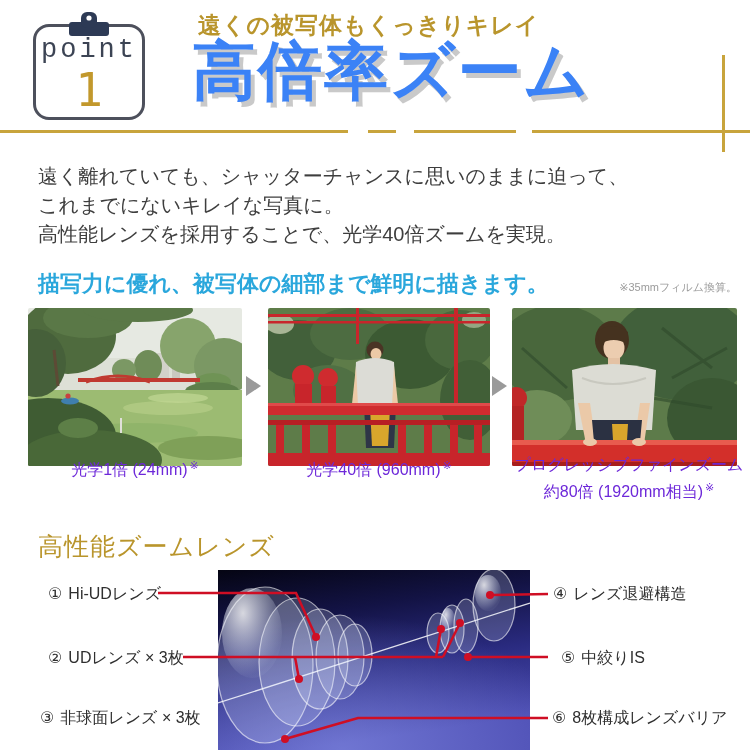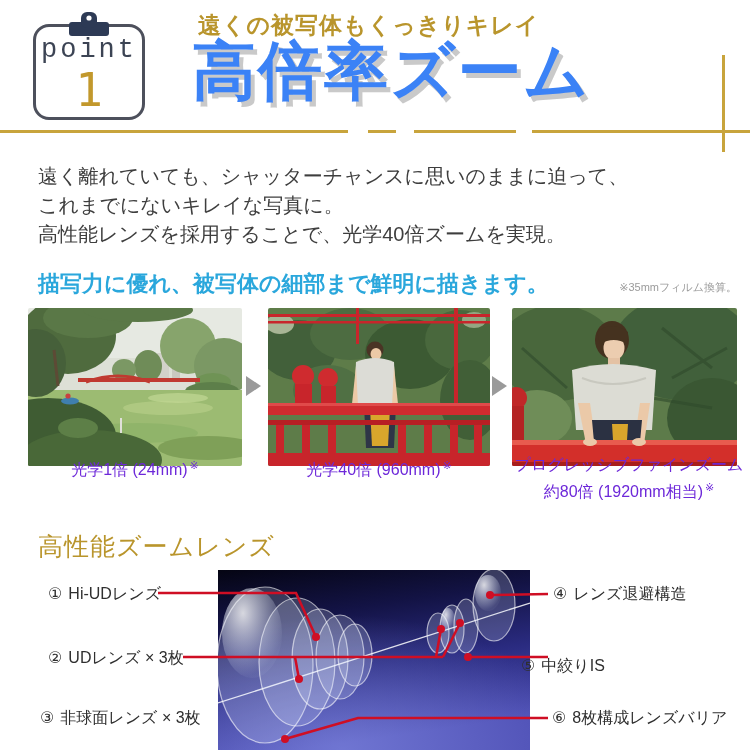--- a/index.html
+++ b/index.html
@@ -48,21 +48,21 @@
   .c2{left:268px;width:222px;text-align:center;}
   .c3{left:512px;width:234px;text-align:center;}
   .kome{font-size:11px;vertical-align:6px;margin-left:2px;}
   
   .lens-heading{position:absolute;left:38px;top:530px;font-size:25px;font-weight:normal;
     color:#b9952c;letter-spacing:1px;}
   .diagram-svg{position:absolute;left:0;top:565px;width:750px;height:185px;}
   .lens-label{position:absolute;font-size:16px;color:#2f2f2f;white-space:nowrap;}
   .lens-label .num{margin-right:6px;}
   .ll1{left:48px;top:584px;} .ll2{left:48px;top:648px;} .ll3{left:40px;top:708px;}
-  .lr1{left:553px;top:584px;} .lr2{left:521px;top:648px;margin-top:8px;} .lr3{left:552px;top:708px;}
+  .lr1{left:553px;top:584px;} .lr2{left:561px;top:648px;} .lr3{left:552px;top:708px;}
 </style>
 </head>
 <body>
 
 <div class="stage">
 
   <div class="point-badge">
     <svg class="badge-clip" width="44" height="26" viewBox="0 0 44 26">
       <rect x="2" y="10" width="40" height="14" rx="3" fill="#2d3a55"></rect>
       <rect x="14" y="0" width="16" height="16" rx="6" fill="#2d3a55"></rect>

